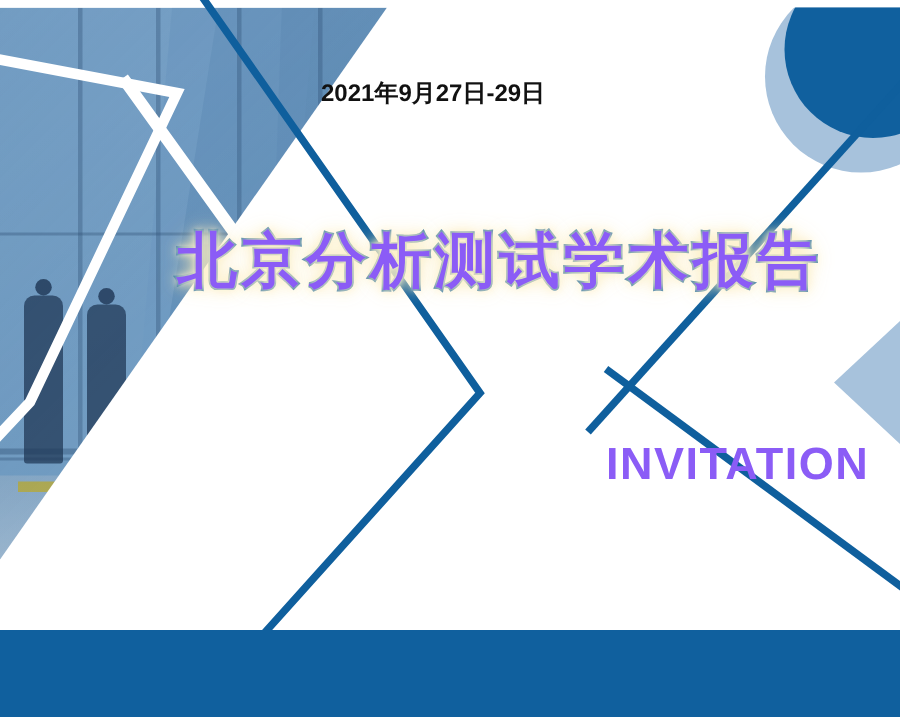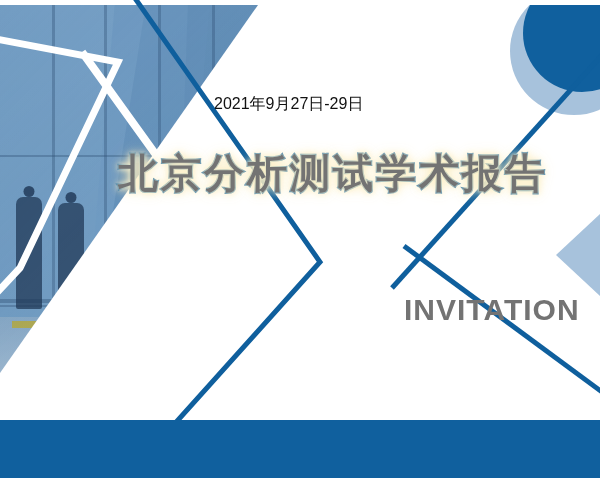--- a/index.html
+++ b/index.html
@@ -88,40 +88,40 @@
 
   
   .bottom-band{
     position:absolute;left:0;bottom:0;width:600px;height:58px;
     background:#10609e;
   }
 
   
   .date{
     position:absolute;left:214px;top:52px;
-    font-size:16px;font-weight:normal;color:#111111;
-    letter-spacing:0px;white-space:nowrap;margin-top:42px;
+    font-size:16px;font-weight:bold;color:#111111;
+    letter-spacing:0px;white-space:nowrap;
   }
   .title-line{
     position:absolute;white-space:nowrap;
     font-family:"DejaVu Sans","Liberation Sans",sans-serif;
     font-weight:bold;
     font-size:40px;
-    color:#737373;
+    color:#8b5cf6;
     letter-spacing:3px;
     -webkit-text-stroke:2.2px #1f6ba8;
     paint-order:stroke fill;
     text-shadow:
       0 0 5px #fdf3cf, 0 0 9px #fbeec0, 0 0 14px rgba(250,232,178,.85);
   }
   .title-1{left:118px;top:146px;}
   .title-2{left:332px;top:226px;}
   .invitation{
     position:absolute;left:404px;top:293px;
-    font-size:30px;font-weight:bold;color:#737373;
+    font-size:30px;font-weight:bold;color:#8b5cf6;
     letter-spacing:1px;white-space:nowrap;
   }
   .top-white{
     position:absolute;left:0;top:0;width:600px;height:5px;background:#ffffff;
   }
 </style>
 </head>
 <body>
 
 <div class="poster">

